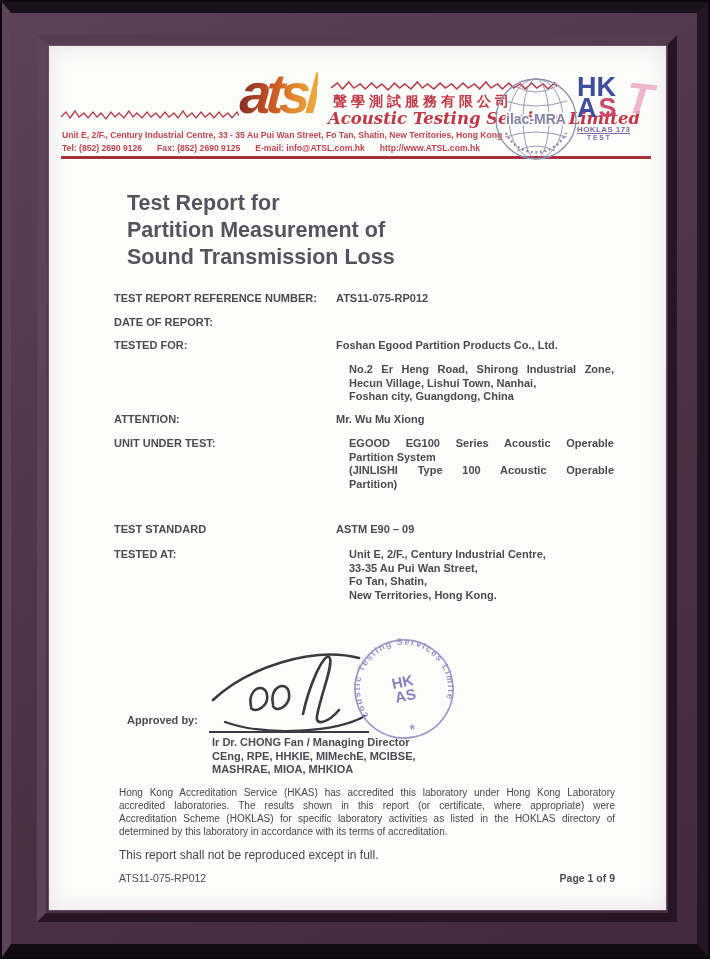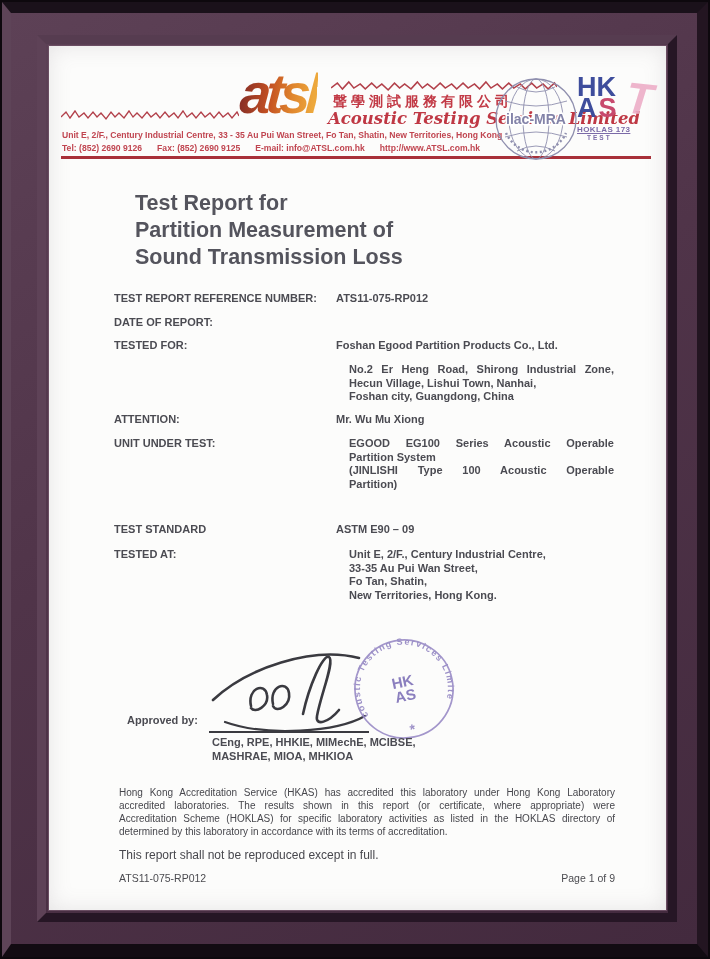--- a/index.html
+++ b/index.html
@@ -26,39 +26,39 @@
   .addr2{position:absolute;left:13px;top:96.5px;font-size:8.6px;font-weight:bold;color:#c04550;display:flex;gap:15px;white-space:nowrap;}
   .red-rule{position:absolute;left:12px;top:110px;width:590px;height:2.5px;background:#a83039;}
   .ilac{position:absolute;left:443px;top:29px;}
   .hkas{position:absolute;left:528px;top:31px;width:70px;}
   .hkas-t{position:absolute;right:-6px;top:2px;font-size:44px;line-height:40px;color:#edaec8;font-weight:bold;font-style:italic;transform:rotate(6deg);opacity:.9;}
   .hkas-row{position:relative;font-weight:bold;font-size:27px;line-height:21px;color:#3e4d9c;letter-spacing:0;}
   .hkas-row .s{color:#c84a6e;margin-left:2px;}
   .hoklas-num{position:relative;font-size:8px;color:#7b6aa8;font-weight:bold;text-decoration:underline;letter-spacing:.4px;margin-top:6px;}
   .hoklas-test{position:relative;font-size:6.5px;color:#7b6aa8;font-weight:bold;letter-spacing:2px;margin-left:10px;}
   
-  .title{position:absolute;left:78px;top:144px;font-size:21.5px;line-height:27px;font-weight:bold;color:#54545d;margin-left:8px;}
+  .title{position:absolute;left:78px;top:144px;font-size:21.5px;line-height:27px;font-weight:bold;color:#54545d;}
   
   .row{position:absolute;left:65px;width:487px;display:flex;}
   .lbl{width:222px;flex:none;font-size:11px;font-weight:bold;color:#4b4b52;}
   .val{flex:1;font-size:11px;font-weight:bold;color:#4b4b52;}
   .vblock{position:absolute;left:300px;width:265px;font-size:11px;font-weight:bold;color:#4b4b52;line-height:13.5px;}
   .jline{text-align:justify;text-align-last:justify;}
   
   .approved{position:absolute;left:78px;top:668px;font-size:11px;font-weight:bold;color:#4b4b52;}
   .sig-svg{position:absolute;left:158px;top:596px;}
   .sig-line{position:absolute;left:160px;top:685px;width:160px;height:2px;background:#3a3a40;}
   .sig-name{position:absolute;left:163px;top:690px;font-size:11px;font-weight:bold;color:#4b4b52;line-height:13.5px;}
   .stamp{position:absolute;left:300px;top:588px;transform:rotate(-12deg);opacity:.9;}
   
   .accred{position:absolute;left:70px;top:740px;width:496px;font-size:10px;color:#47474d;line-height:13px;}
   .note{position:absolute;left:70px;top:802px;font-size:12px;color:#47474d;}
   .bottomrow{position:absolute;left:70px;top:826px;width:496px;display:flex;justify-content:space-between;}
   .docref{font-size:10.5px;color:#4b4b50;}
-  .pagenum{font-size:10.5px;font-weight:normal;color:#4b4b50;margin-left:36px;}
+  .pagenum{font-size:10.5px;font-weight:bold;color:#4b4b50;margin-left:36px;}
 </style>
 </head>
 <body>
 
 <div class="scene">
   <div class="frame-face"></div>
   <div class="frame-lip"></div>
 
   <div class="paper">
 
@@ -171,20 +171,21 @@
         </text>
         <text x="55" y="53" text-anchor="middle" font-size="15" font-weight="bold" font-family="Liberation Sans,sans-serif" fill="#7f72b8">HK</text>
         <text x="55" y="67" text-anchor="middle" font-size="15" font-weight="bold" font-family="Liberation Sans,sans-serif" fill="#7f72b8">AS</text>
         <text x="55" y="101" text-anchor="middle" font-size="14" font-weight="bold" font-family="Liberation Sans,sans-serif" fill="#9285c2">*</text>
       </g>
     </svg>
 
     <div class="approved">Approved by:</div>
     <div class="sig-line"></div>
     <div class="sig-name">
+      <div>Ir Dr. CHONG Fan / Managing Director</div>
       <div>CEng, RPE, HHKIE, MIMechE, MCIBSE,</div>
       <div>MASHRAE, MIOA, MHKIOA</div>
     </div>
 
     <div class="accred">
       <div class="jline">Hong Kong Accreditation Service (HKAS) has accredited this laboratory under Hong Kong Laboratory</div>
       <div class="jline">accredited laboratories. The results shown in this report (or certificate, where appropriate) were</div>
       <div class="jline">Accreditation Scheme (HOKLAS) for specific laboratory activities as listed in the HOKLAS directory of</div>
       <div>determined by this laboratory in accordance with its terms of accreditation.</div>
     </div>

